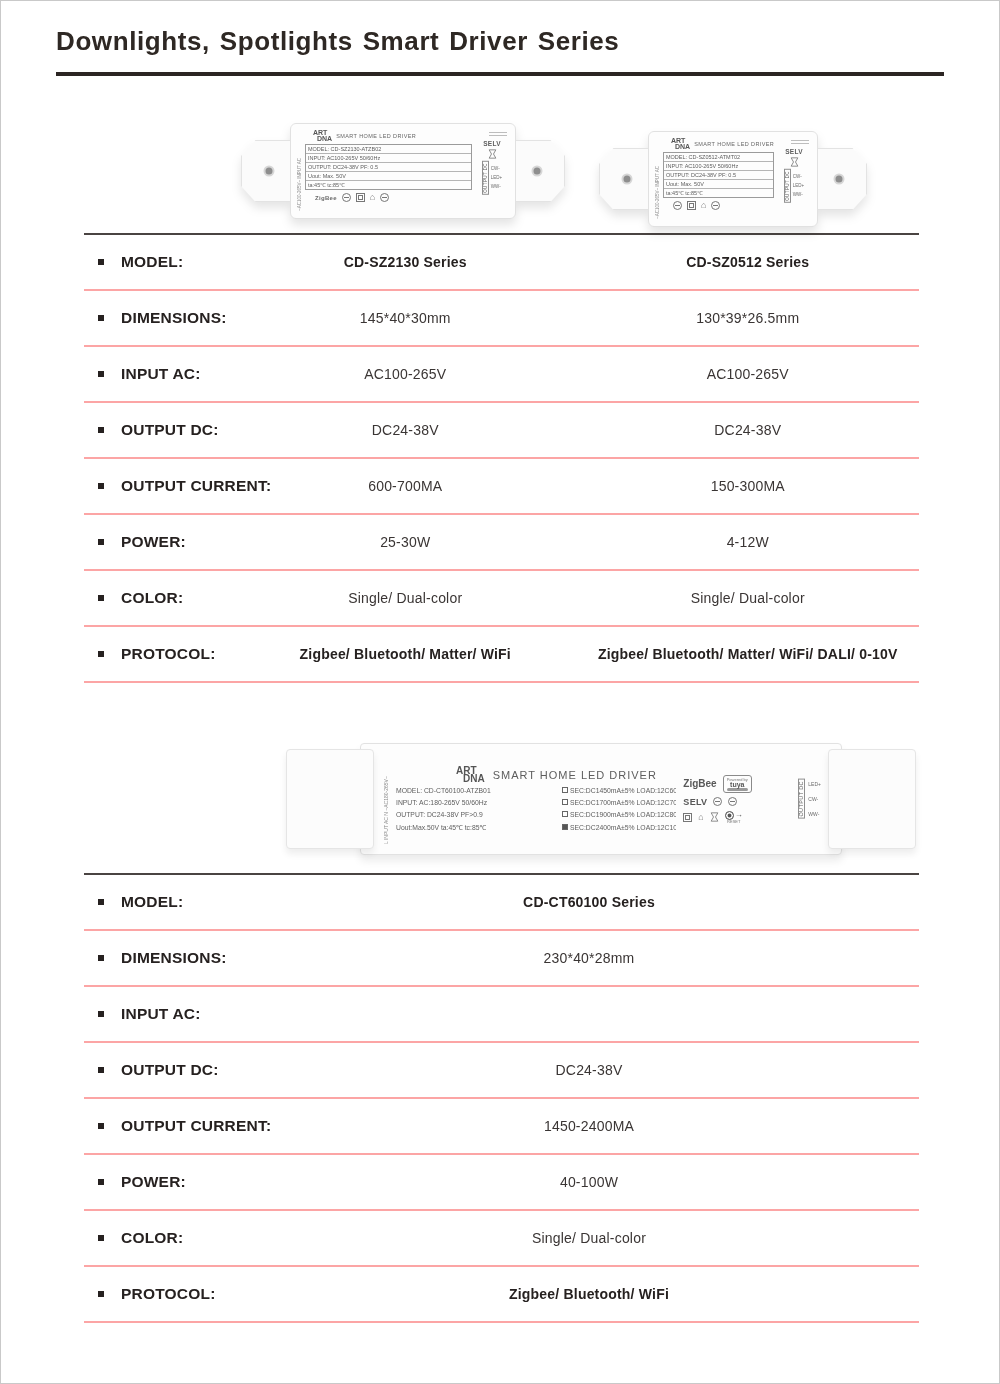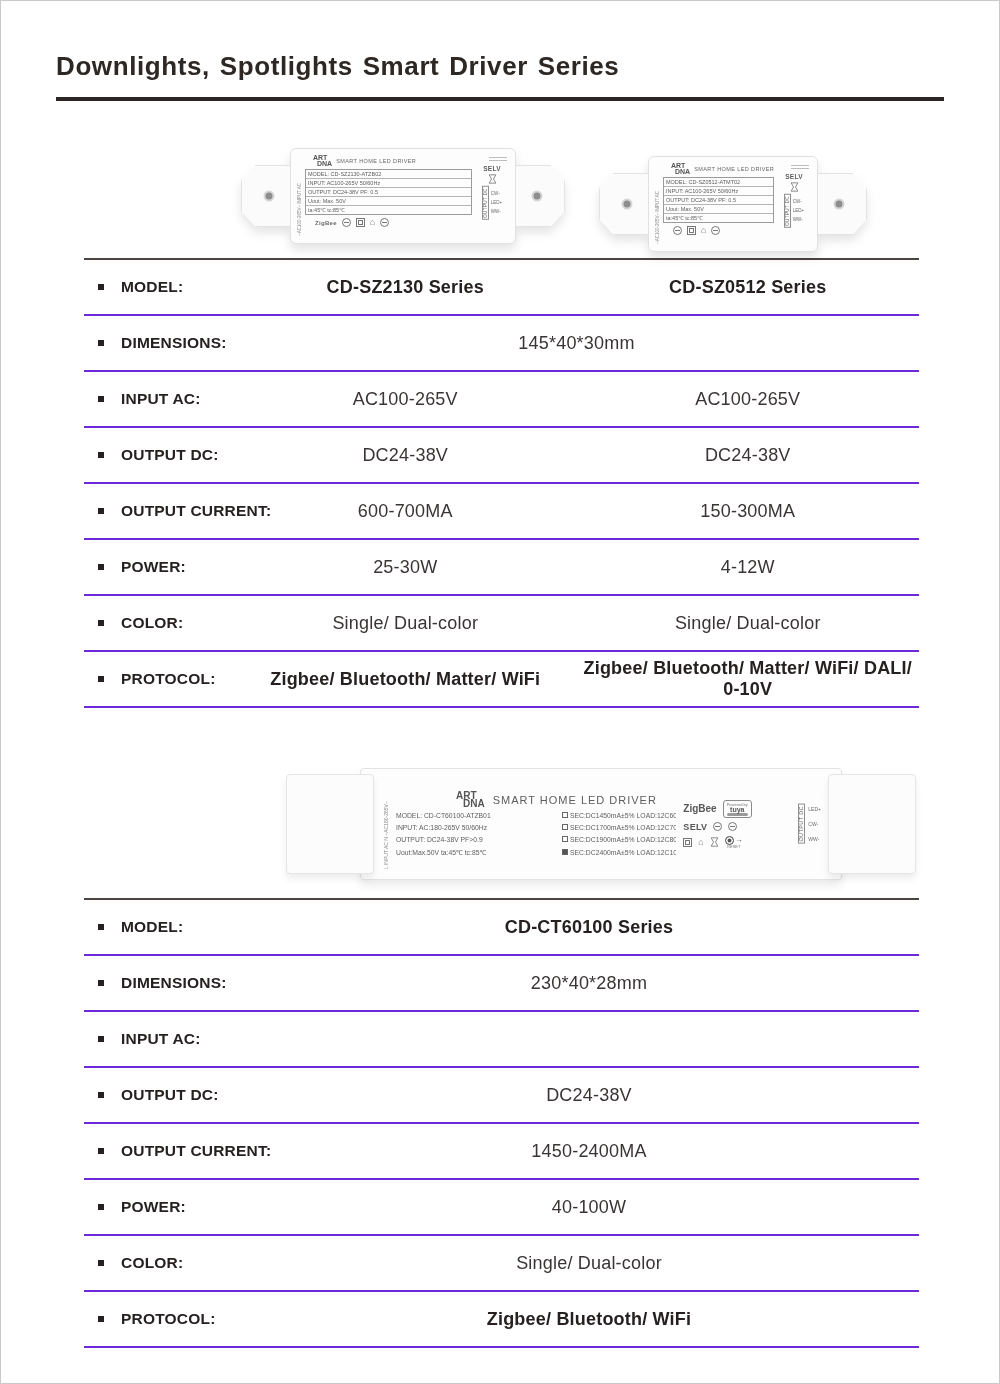--- a/index.html
+++ b/index.html
@@ -4,21 +4,21 @@
 <style>
   html,body{margin:0;padding:0;background:#fff;}
   body{
     width:1000px;height:1384px;box-sizing:border-box;
     border:1px solid #c9c9c9;
     font-family:"Liberation Sans",sans-serif;
     color:#2a2524;position:relative;overflow:hidden;
   }
   
   .title{
-    margin:50px 55px 0 55px;font-size:26px;font-weight:bold;
+    margin:25px 55px 0 55px;font-size:26px;font-weight:bold;
     letter-spacing:.6px;color:#2e2824;word-spacing:2px;
   }
   .title-rule{margin:15px 55px 0 55px;height:4px;background:#2b2523;}
 
   
   .products-row{display:flex;align-items:flex-start;}
   .row1{margin:47px 0 0 240px;gap:34px;}
   .row2{margin:60px 0 0 285px;width:630px;align-items:center;}
 
   
@@ -92,27 +92,27 @@
   .reset-dot{width:7px;height:7px;border:1px solid #666;border-radius:50%;background:#555;box-shadow:inset 0 0 0 1.5px #fff;}
   .arrow{font-size:8px;color:#555;line-height:6px;}
   .lg-odc{display:flex;align-items:center;gap:3px;flex:none;}
   .lg-odc .odc{font-size:5.5px;}
   .lg-odc .terms{font-size:5px;gap:9px;}
 
   
   .spec-table{margin:0 80px 0 83px;border-top:2px solid #4a4442;}
   .t1{margin-top:6px;}
   .t2{margin-top:18px;}
-  .spec-row{display:flex;align-items:center;height:54px;border-bottom:2px solid #6d28d9;}
+  .spec-row{display:flex;align-items:center;height:54px;border-bottom:2px solid #fca5a5;}
   .spec-label{display:flex;align-items:center;gap:17px;padding-left:14px;box-sizing:border-box;flex:none;white-space:nowrap;}
   .t1 .spec-label{width:150px;}
   .t2 .spec-label{width:175px;}
   .bullet{width:6px;height:6px;background:#262120;flex:none;}
   .lbl{font-size:15.5px;font-weight:bold;letter-spacing:.2px;color:#262120;}
-  .spec-val{flex:1;text-align:center;font-size:18px;color:#3a3534;letter-spacing:.2px;}
+  .spec-val{flex:1;text-align:center;font-size:14px;color:#3a3534;letter-spacing:.2px;}
   .spec-val.strong{font-weight:bold;color:#262120;}
 </style>
 </head>
 <body>
 
 <h1 class="title">Downlights, Spotlights Smart Driver Series</h1>
 <div class="title-rule"></div>
 
 <div class="products-row row1">
 
@@ -224,20 +224,21 @@
       </div>
     <div class="spec-val strong">CD-SZ2130 Series</div>
     <div class="spec-val strong">CD-SZ0512 Series</div>
   </div>
   <div class="spec-row">
     <div class="spec-label">
         <span class="bullet"></span>
         <span class="lbl">DIMENSIONS:</span>
       </div>
     <div class="spec-val">145*40*30mm</div>
+    <div class="spec-val">130*39*26.5mm</div>
   </div>
   <div class="spec-row">
     <div class="spec-label">
         <span class="bullet"></span>
         <span class="lbl">INPUT AC:</span>
       </div>
     <div class="spec-val">AC100-265V</div>
     <div class="spec-val">AC100-265V</div>
   </div>
   <div class="spec-row">

